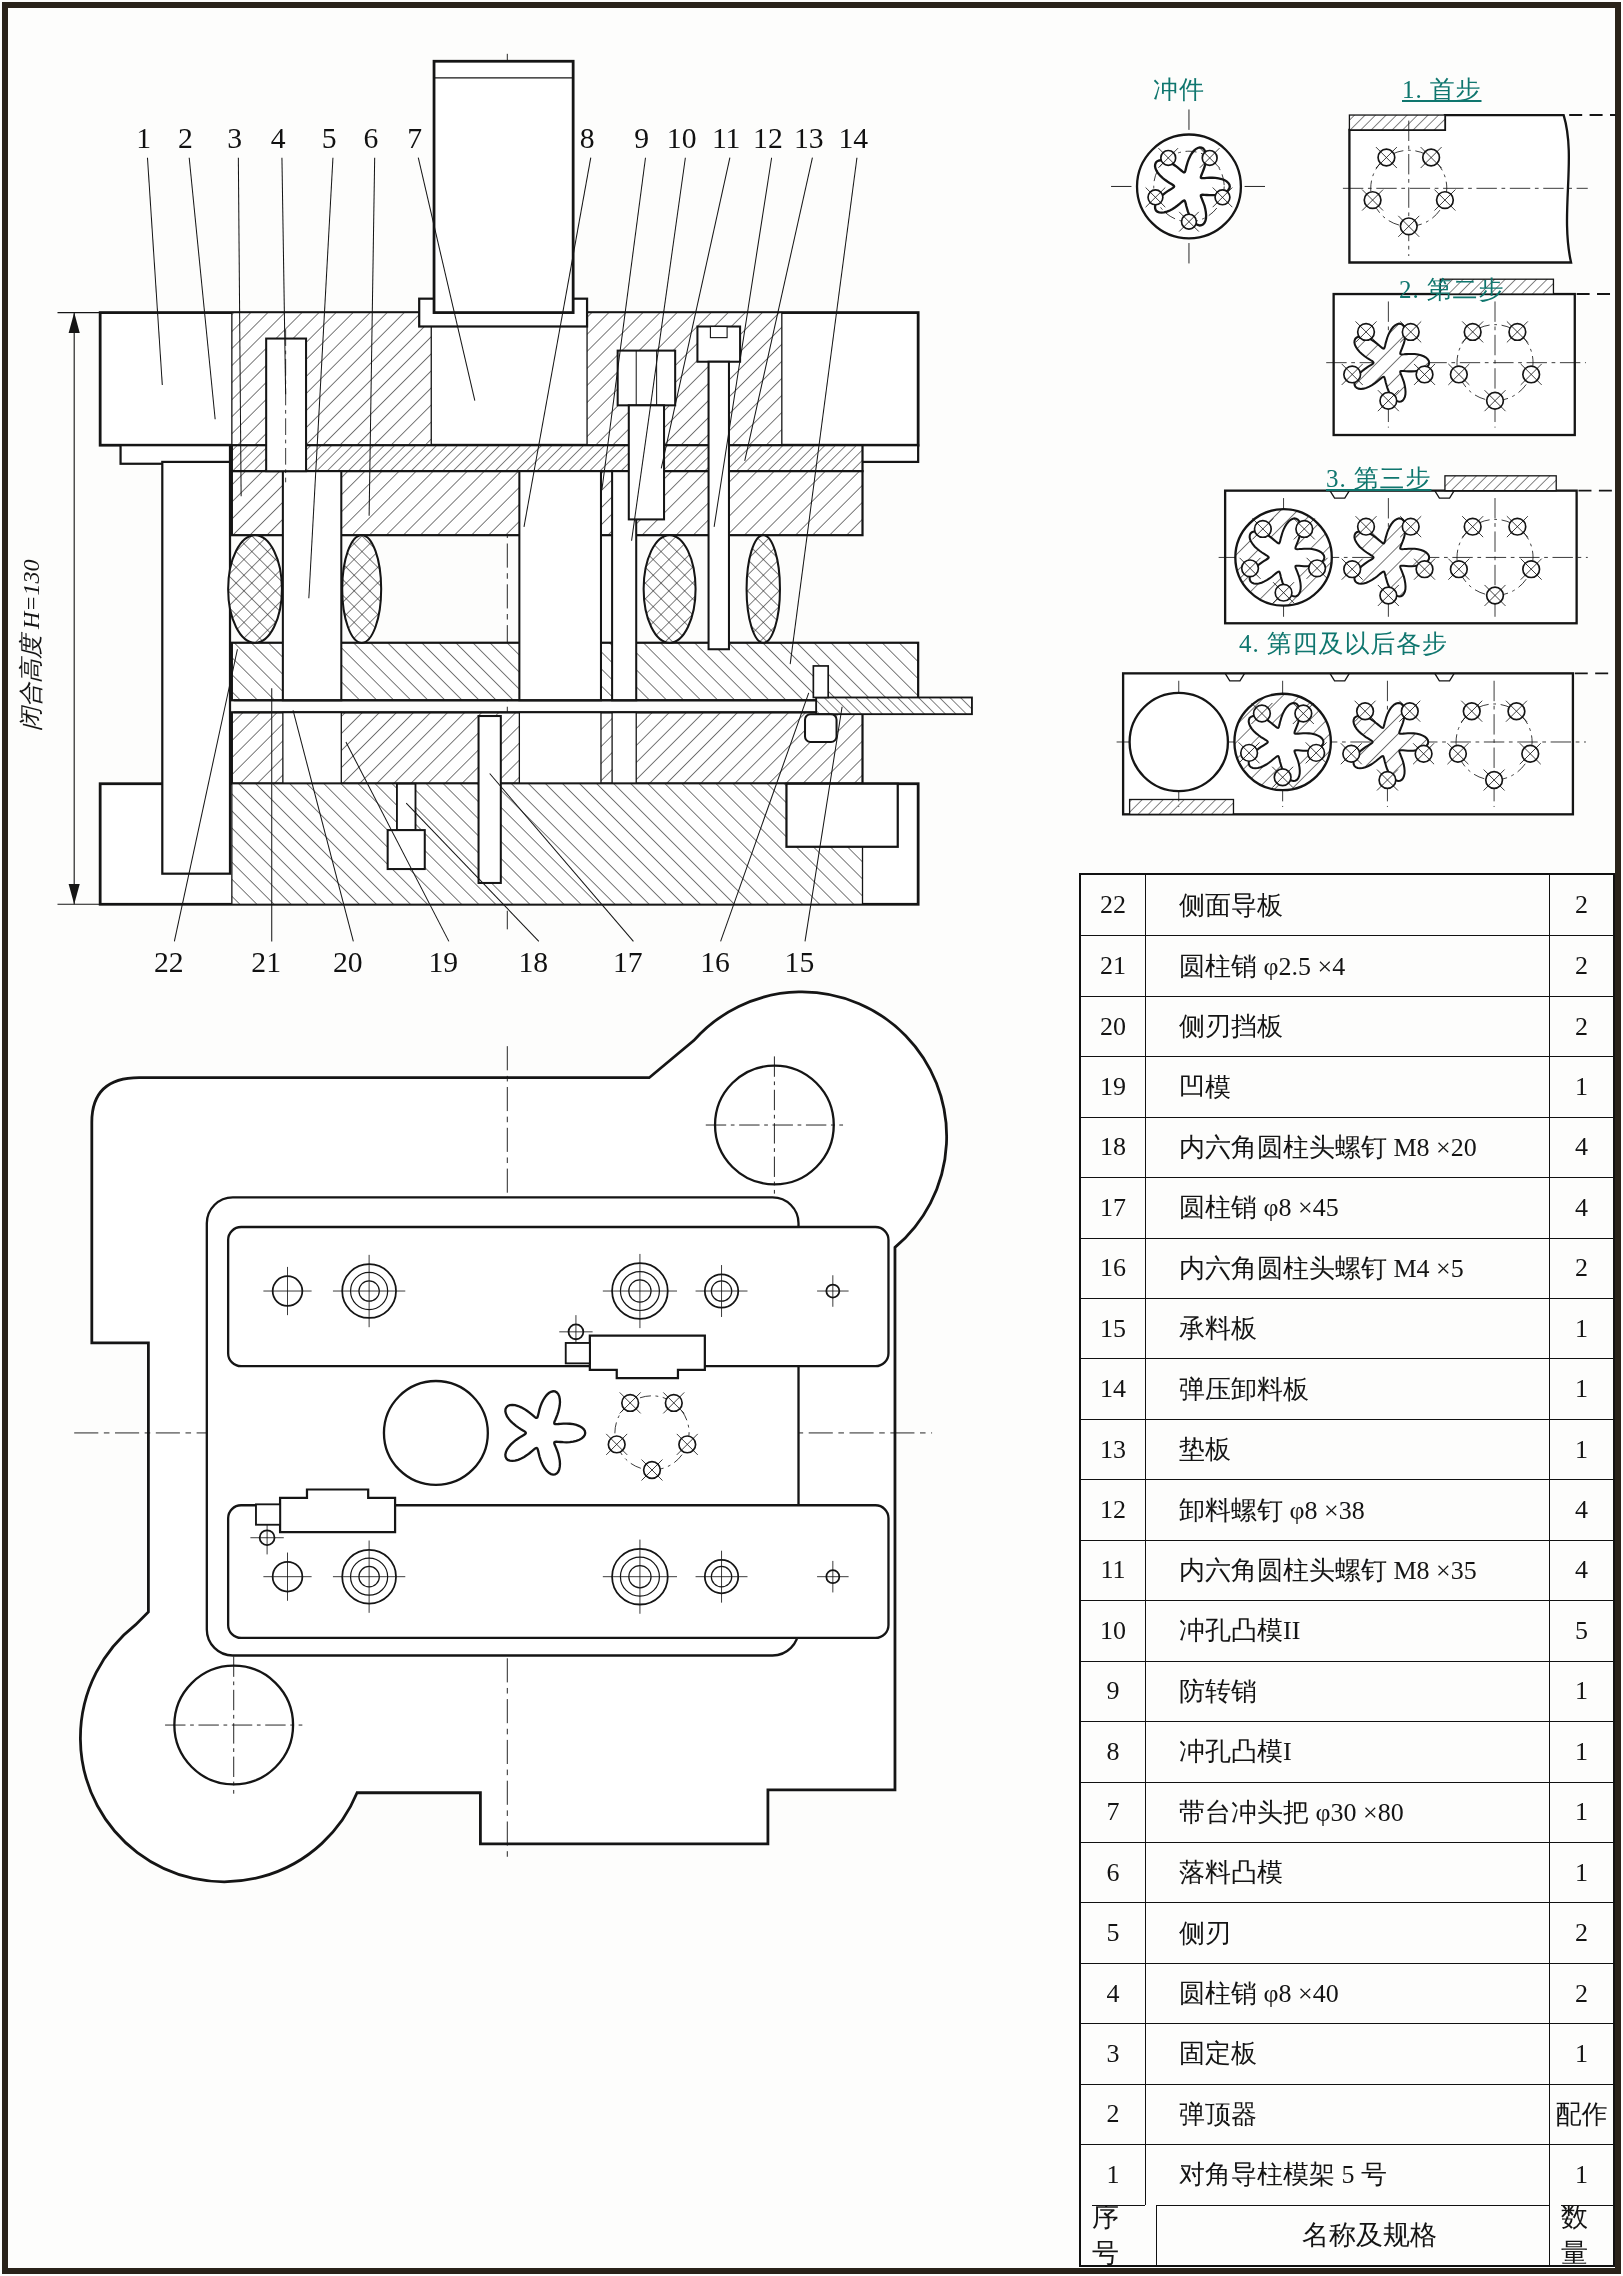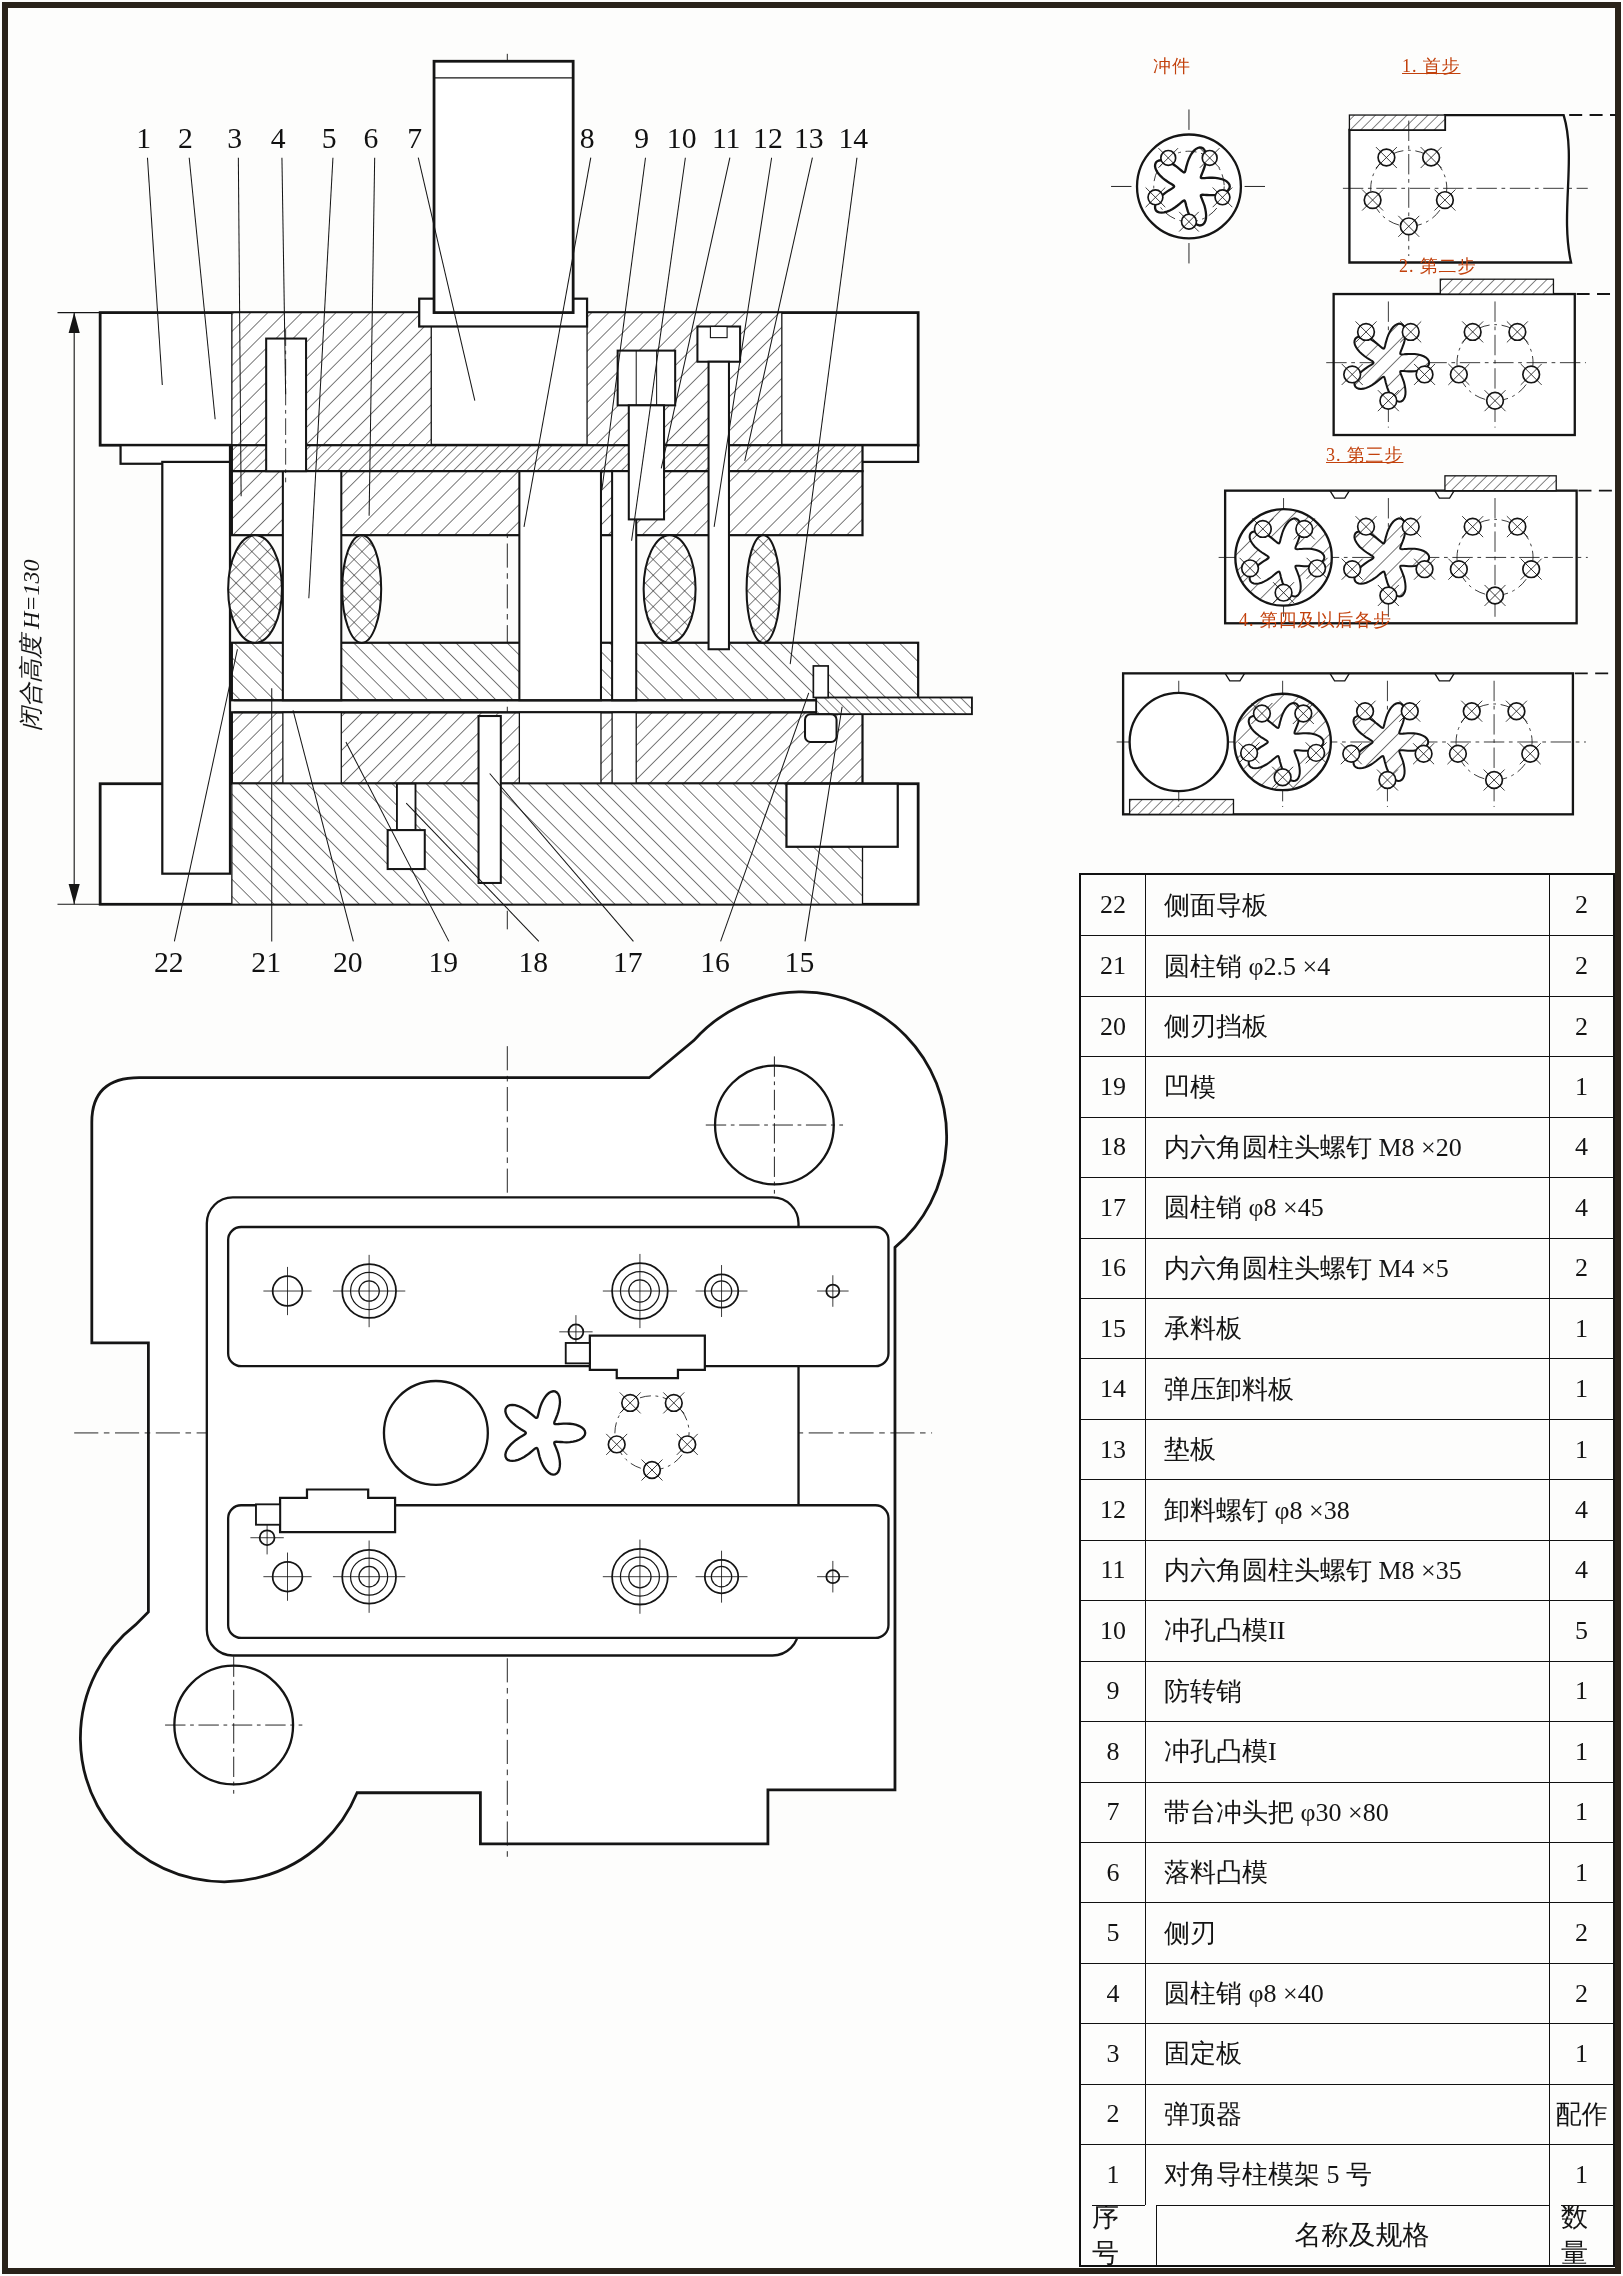--- a/index.html
+++ b/index.html
@@ -1,30 +1,30 @@
 <!DOCTYPE html>
 <html style="font-size:15px"><head>
 <meta charset="utf-8">
 <style>
   html,body{margin:0;padding:0;}
   body{width:1623px;height:2276px;position:relative;background:#fdfdfc;
        font-family:"Liberation Serif","DejaVu Serif",serif;color:#141414;}
   .frame{position:absolute;inset:1.9px;border:6.5px solid #2a231a;pointer-events:none;}
   svg{position:absolute;left:0;top:0;}
-  .lbl{position:absolute;font-size:18px;white-space:nowrap;color:#c2410c;letter-spacing:0.9px;}
+  .lbl{position:absolute;font-size:25px;white-space:nowrap;color:#0f766e;letter-spacing:0.9px;margin-top:19px;}
   .dimlbl{position:absolute;left:15px;top:731px;transform-origin:0 0;transform:rotate(-90deg);
           font-size:24px;white-space:nowrap;font-style:italic;}
   
   .ptable{position:absolute;left:1079px;top:873px;width:532px;height:1390px;
           border:2.8px solid #111;display:grid;grid-template-columns:64px 1fr 63px;
           grid-template-rows:repeat(23,1fr);font-size:26px;}
   .ptable>div{border-top:1.9px solid #111;display:flex;align-items:center;overflow:hidden;}
   .ptable>div:nth-child(-n+3){border-top:none;}
   .cno,.cqty{justify-content:center;}
-  .cname{padding-left:18px;border-left:1.9px solid #111;border-right:1.9px solid #111;}
+  .cname{padding-left:33px;border-left:1.9px solid #111;border-right:1.9px solid #111;}
   .chead{justify-content:center;font-size:27px;margin-left:11px;}
 </style>
 </head>
 <body>
 
 <div class="frame"></div>
 
 <svg width="1623" height="2276" viewBox="0 0 1750 2454">
   <defs>
     <pattern id="h1" width="13" height="13" patternUnits="userSpaceOnUse" patternTransform="rotate(45)">

